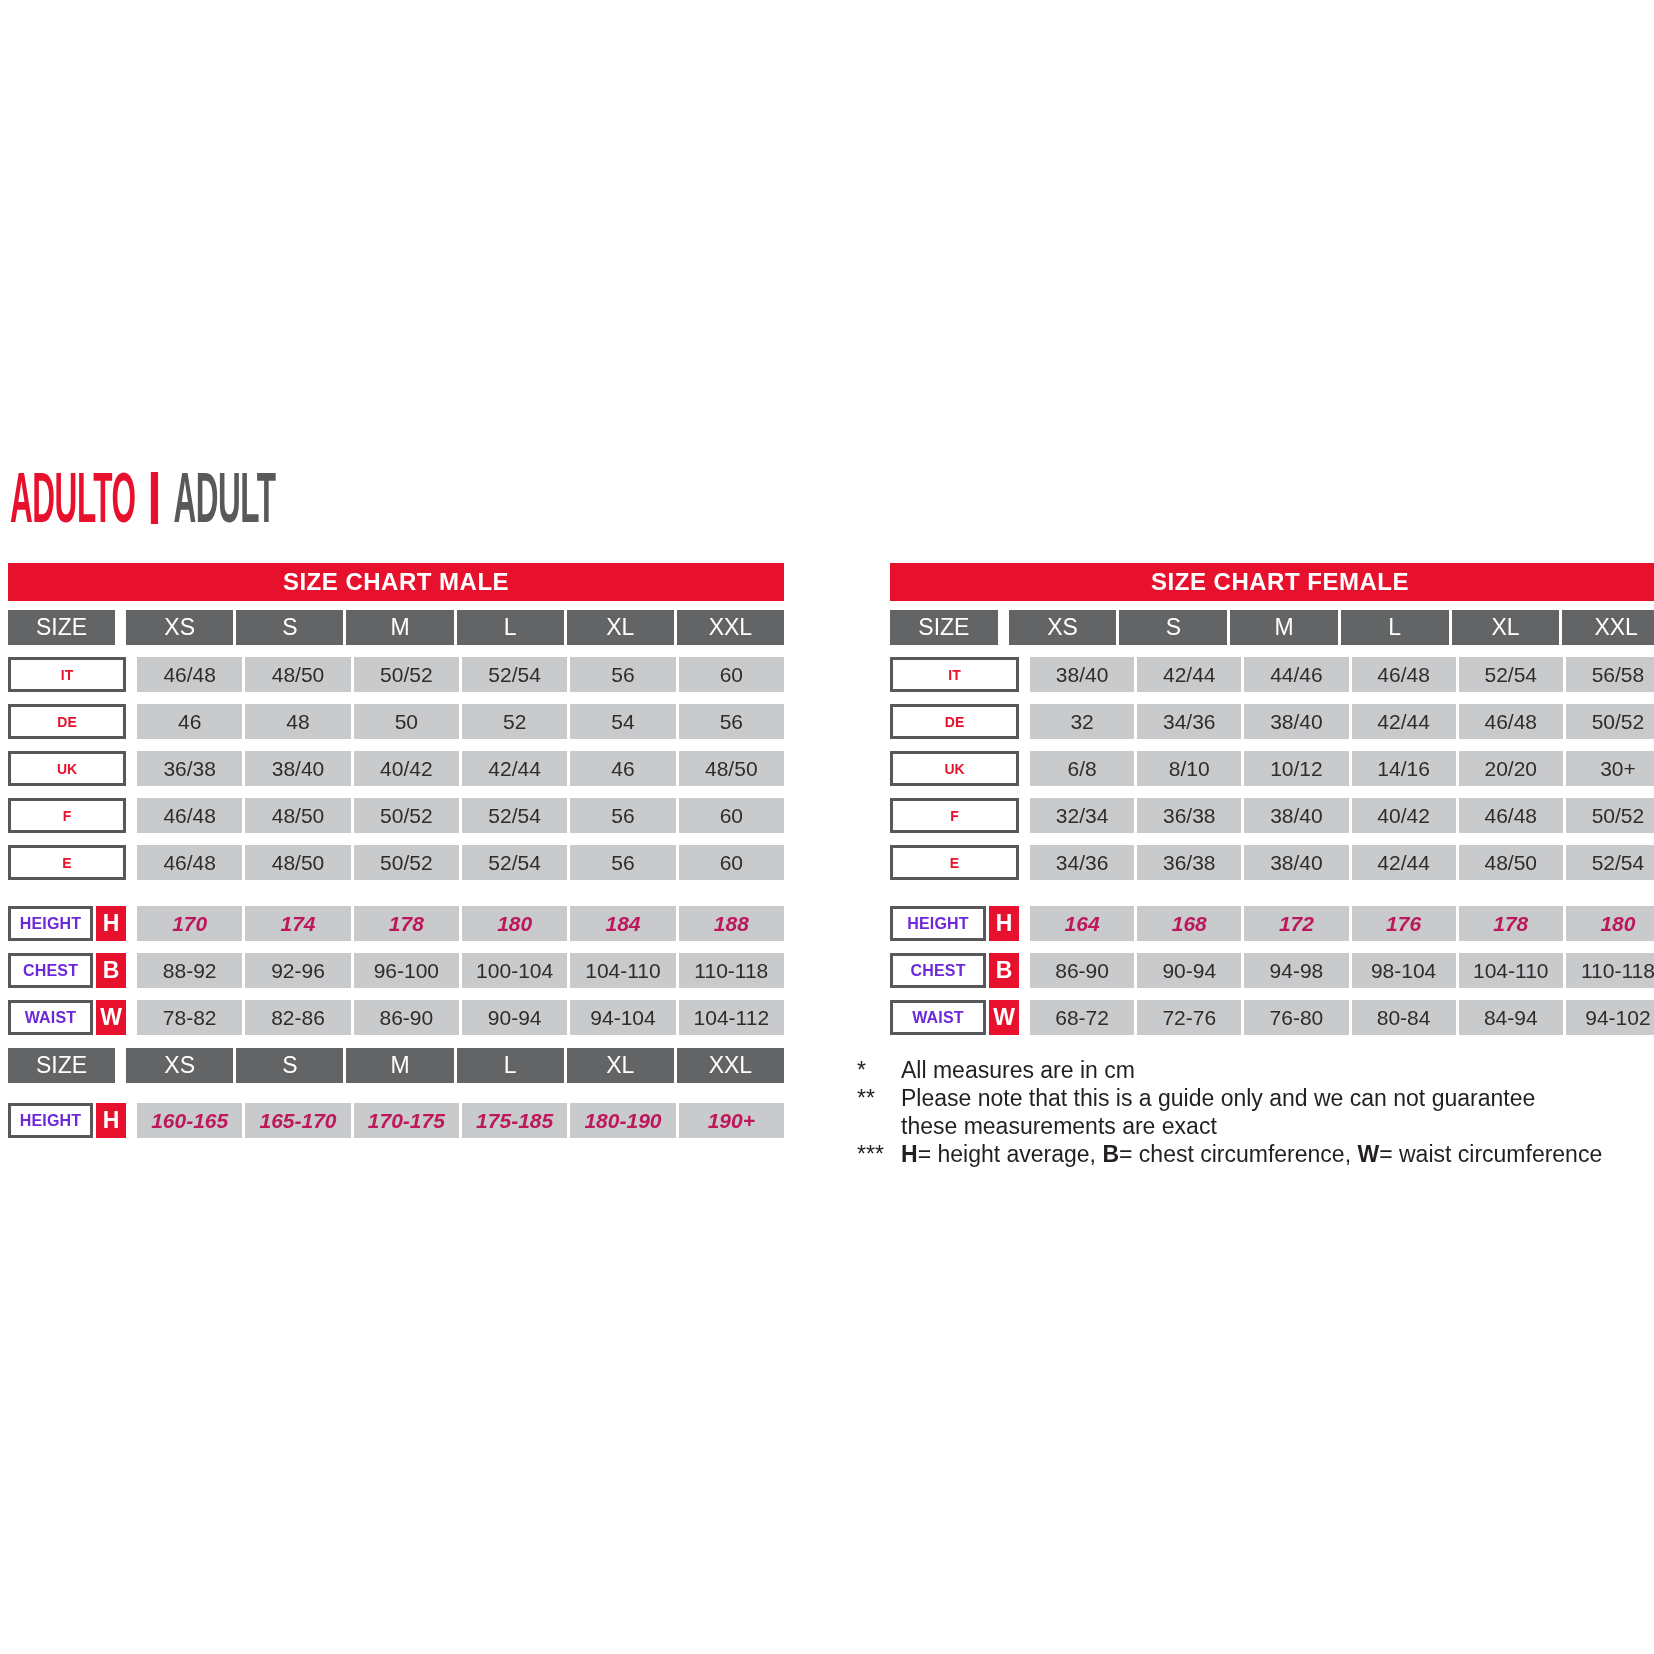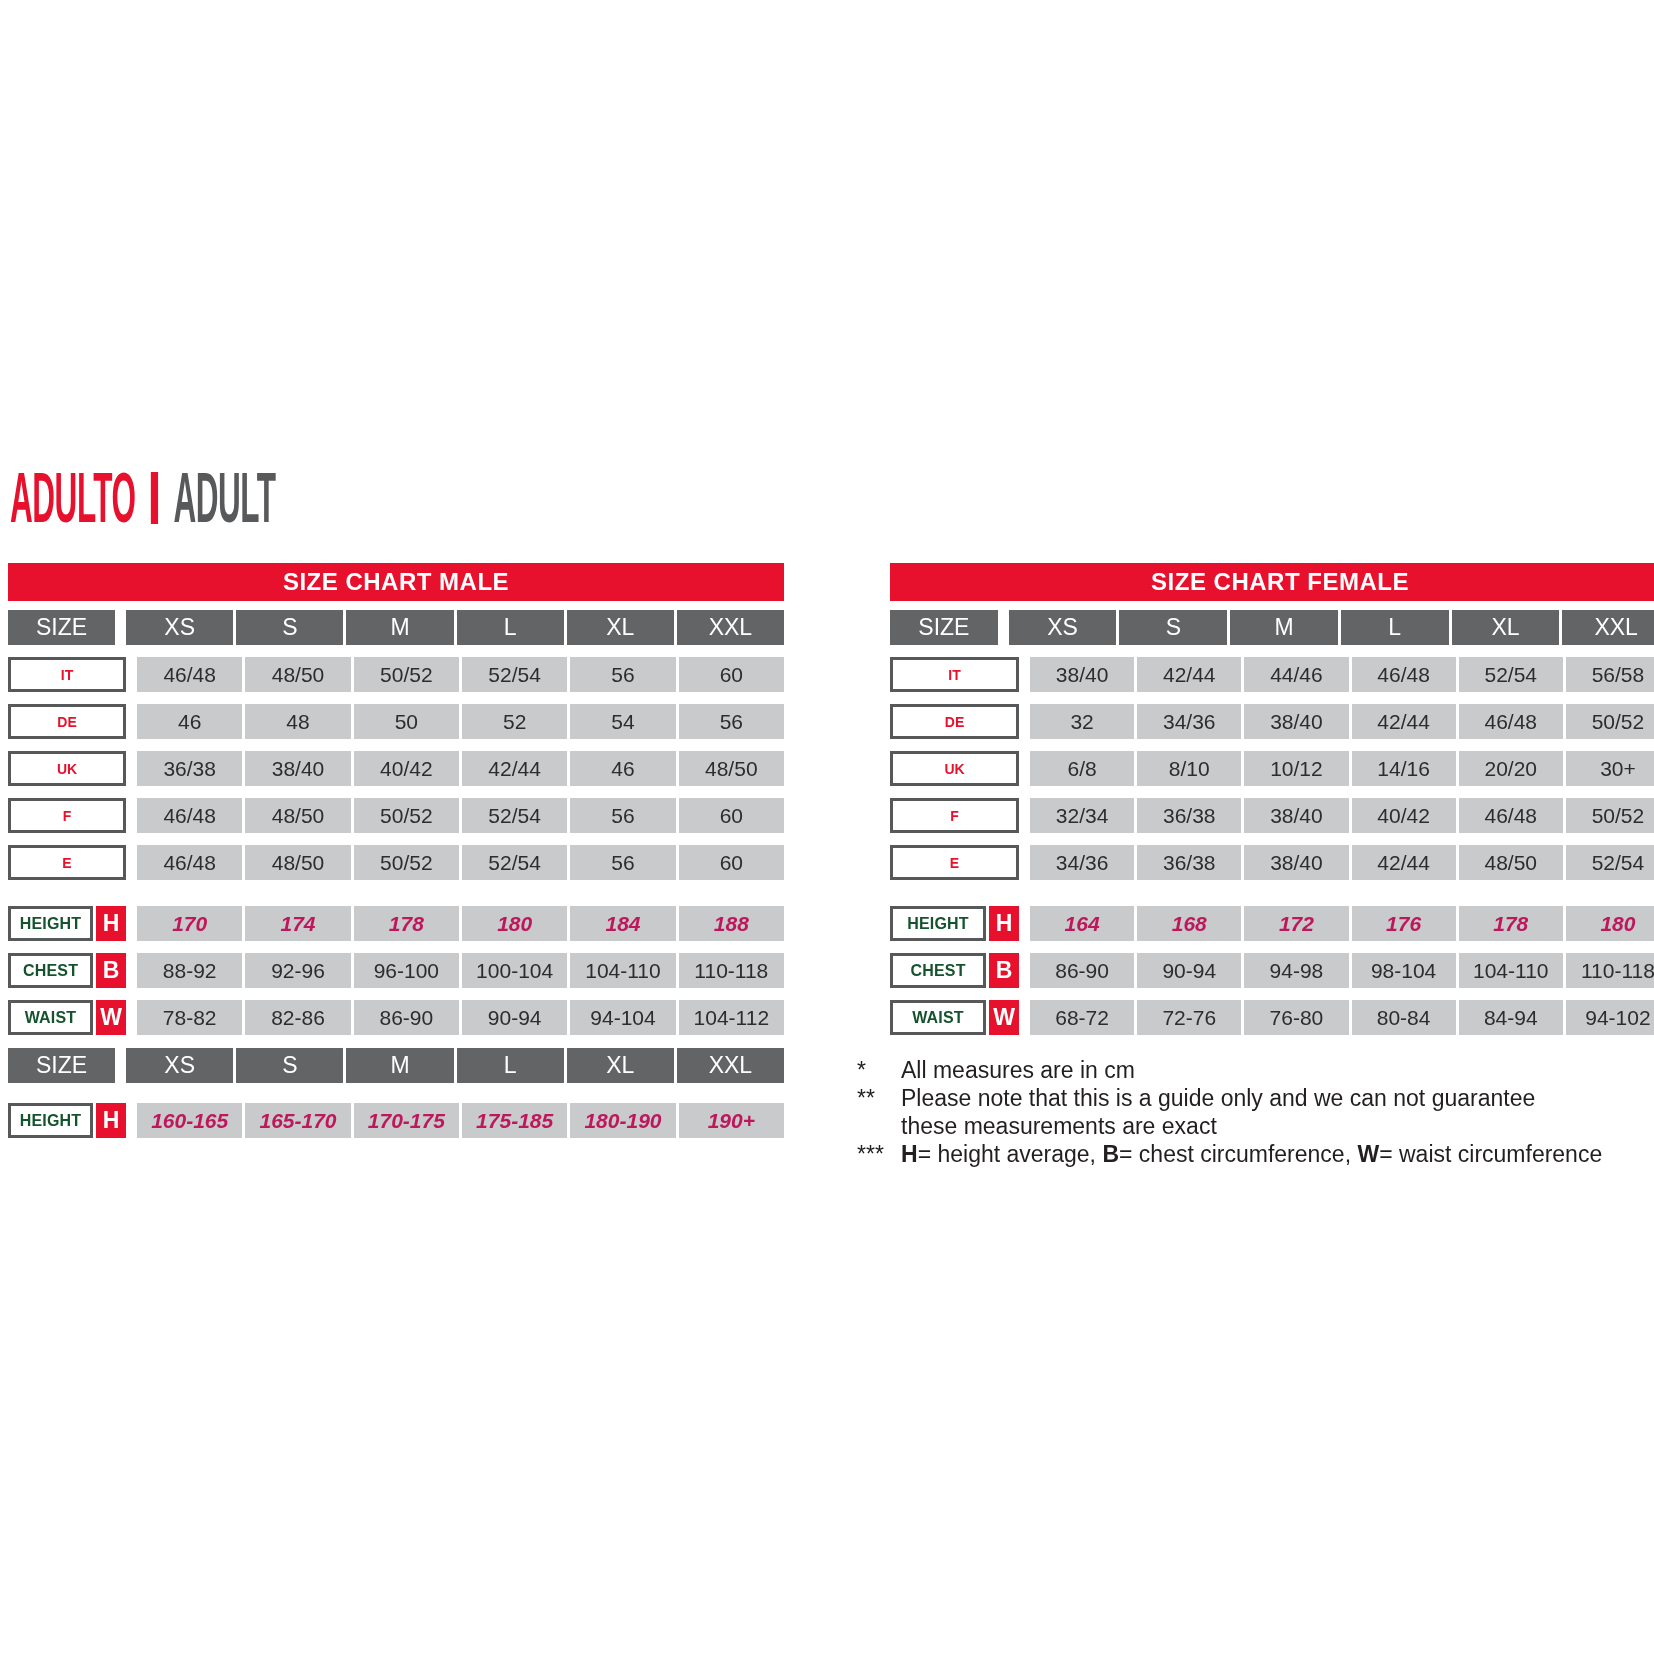--- a/index.html
+++ b/index.html
@@ -38,21 +38,21 @@
   .head{background:var(--dark-gray);color:#ffffff;font-size:23px;}
   .data{background:var(--light-gray);color:#2d2d2e;font-size:21px;}
   .data.bold{font-weight:bold;color:#be185d;font-style:italic;}
 
   .country-label{background:#ffffff;border:3px solid var(--border-gray);box-sizing:border-box;
        color:var(--red);font-weight:bold;font-size:14px;
        display:flex;align-items:center;justify-content:center;}
 
   .measure-pair{display:flex;gap:3px;}
   .measure-label{flex:1;background:#ffffff;border:3px solid var(--border-gray);box-sizing:border-box;
-       color:#14532d;font-weight:bold;font-size:16px;letter-spacing:.2px;
+       color:#6d28d9;font-weight:bold;font-size:16px;letter-spacing:.2px;
        display:flex;align-items:center;justify-content:center;}
   .letter{flex:0 0 30px;background:var(--red);color:#ffffff;font-weight:bold;font-size:23px;
        display:flex;align-items:center;justify-content:center;}
 
   .group-gap{height:14px;}
   .small-gap{height:8px;}
 
   
   .footnotes{position:absolute;left:857px;top:1056px;width:800px;
              font-size:23px;color:#231f20;}

